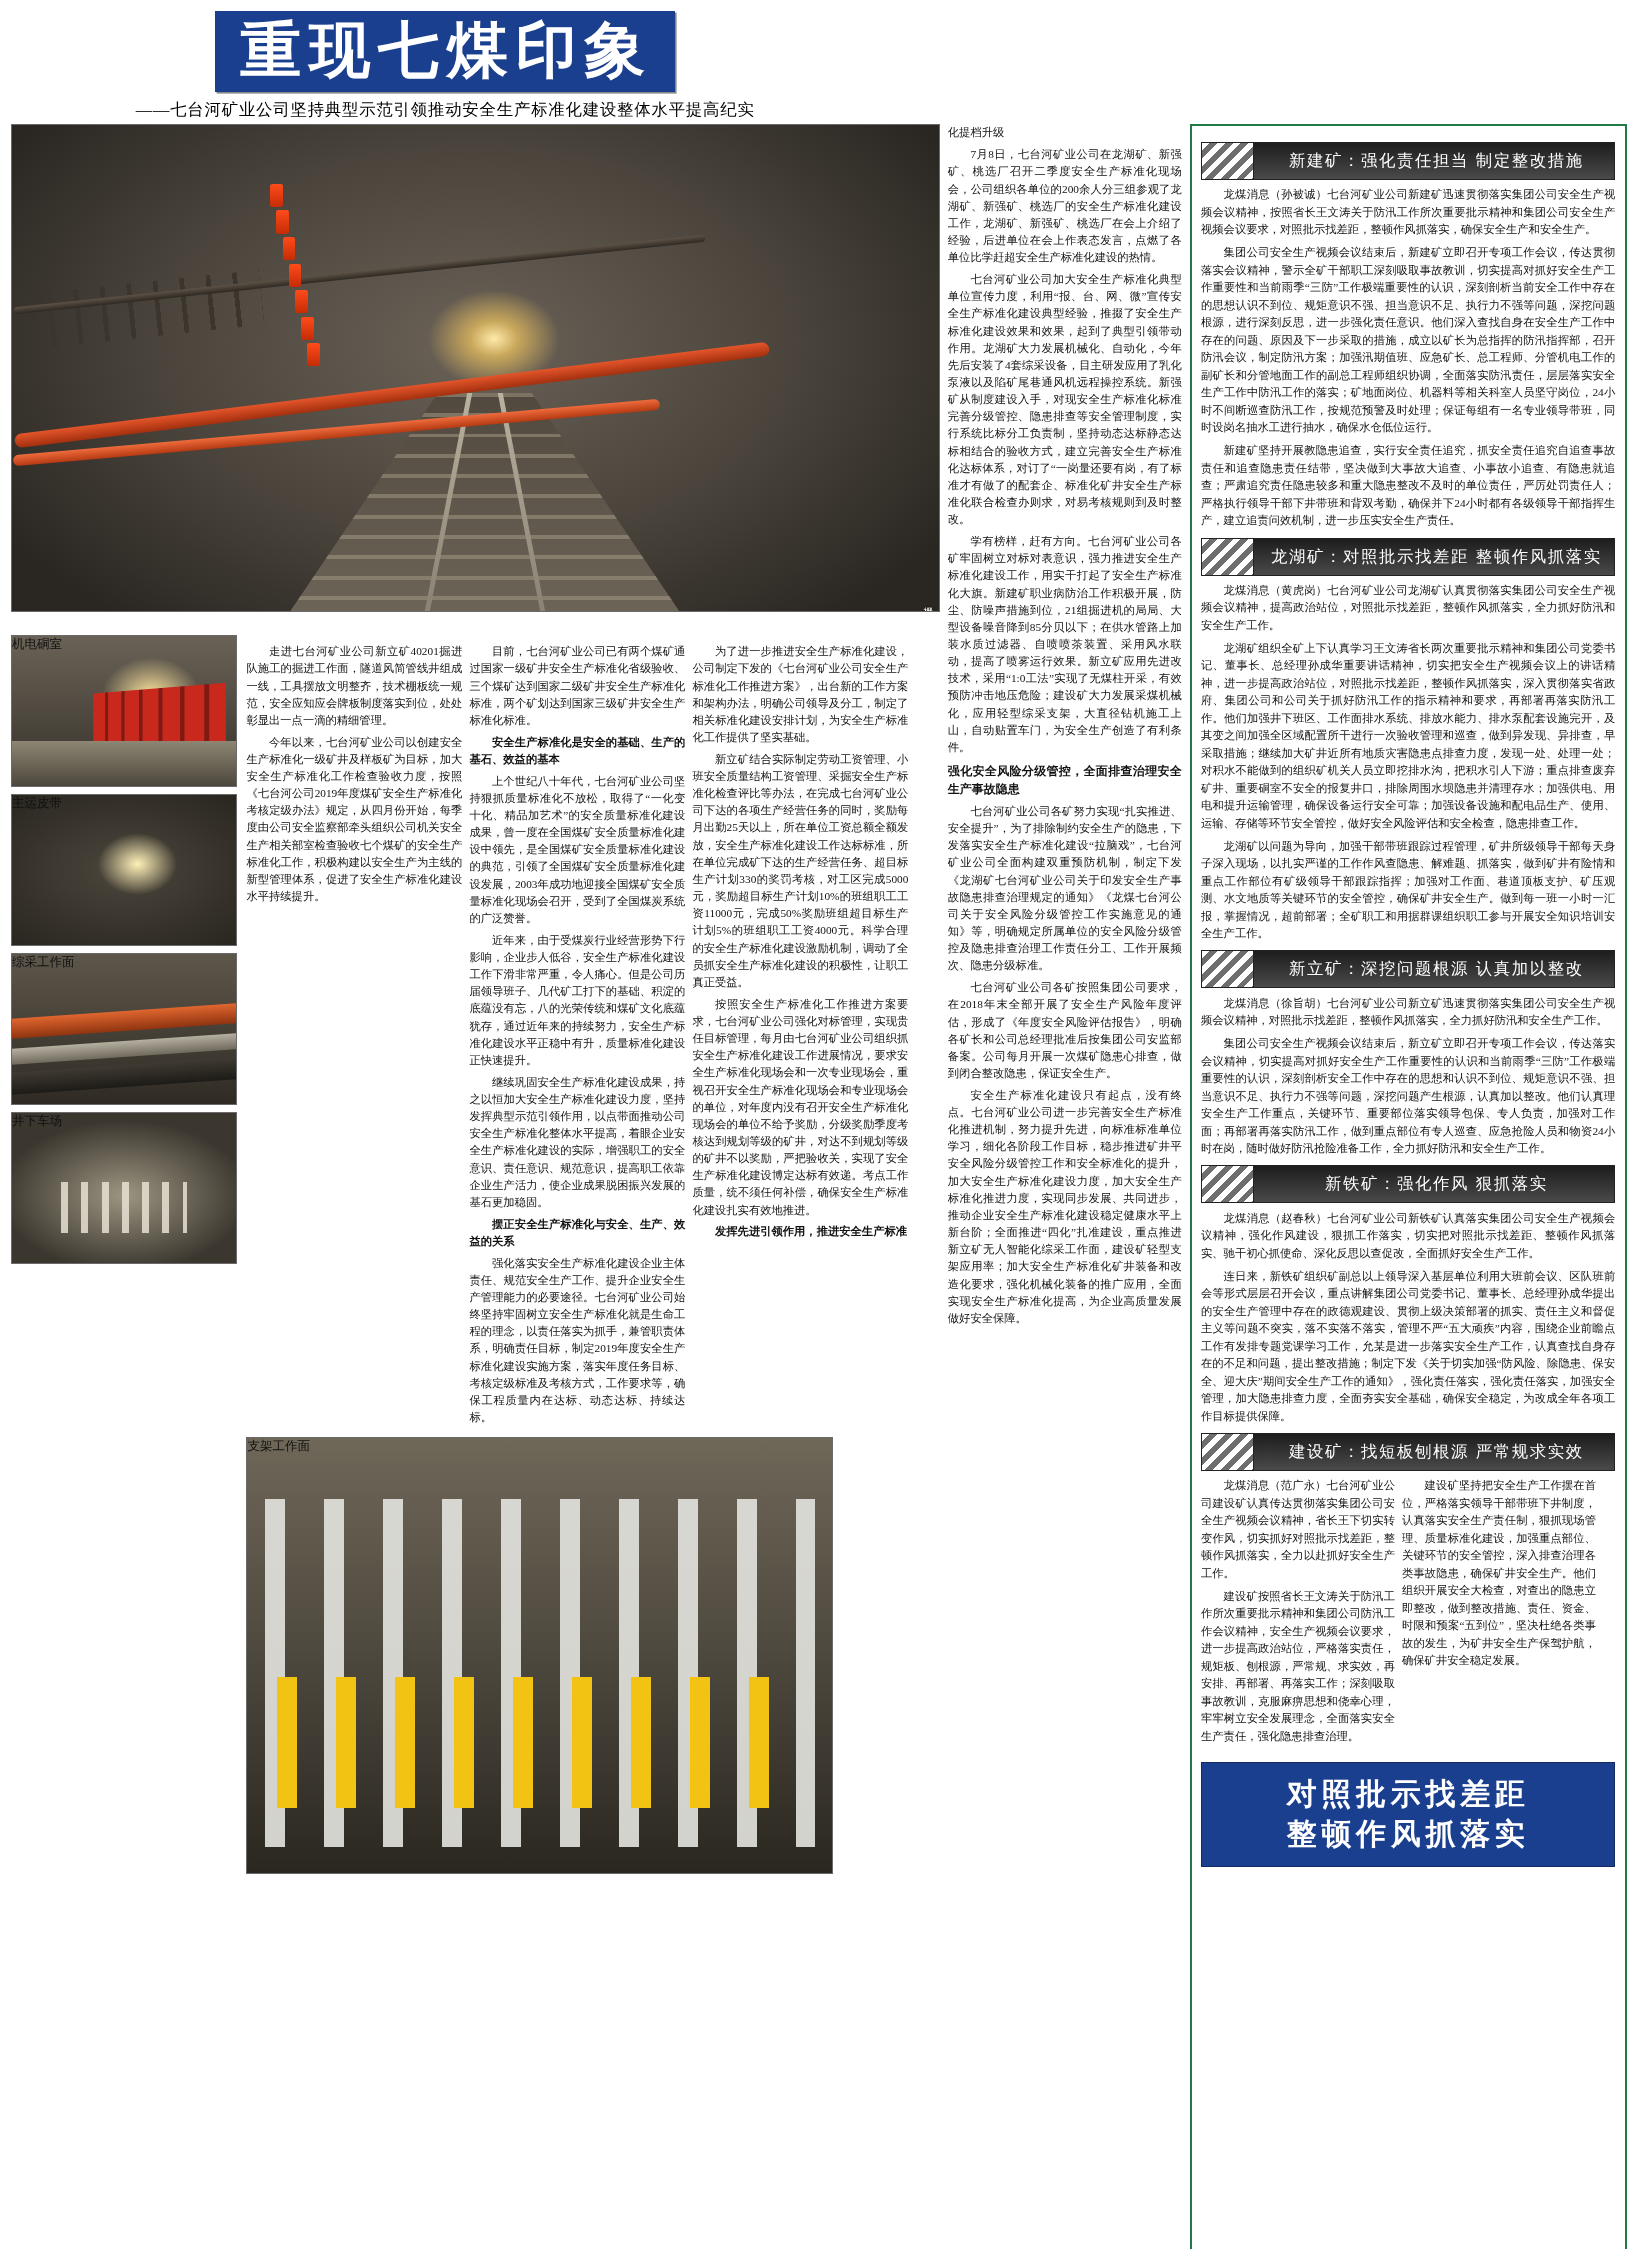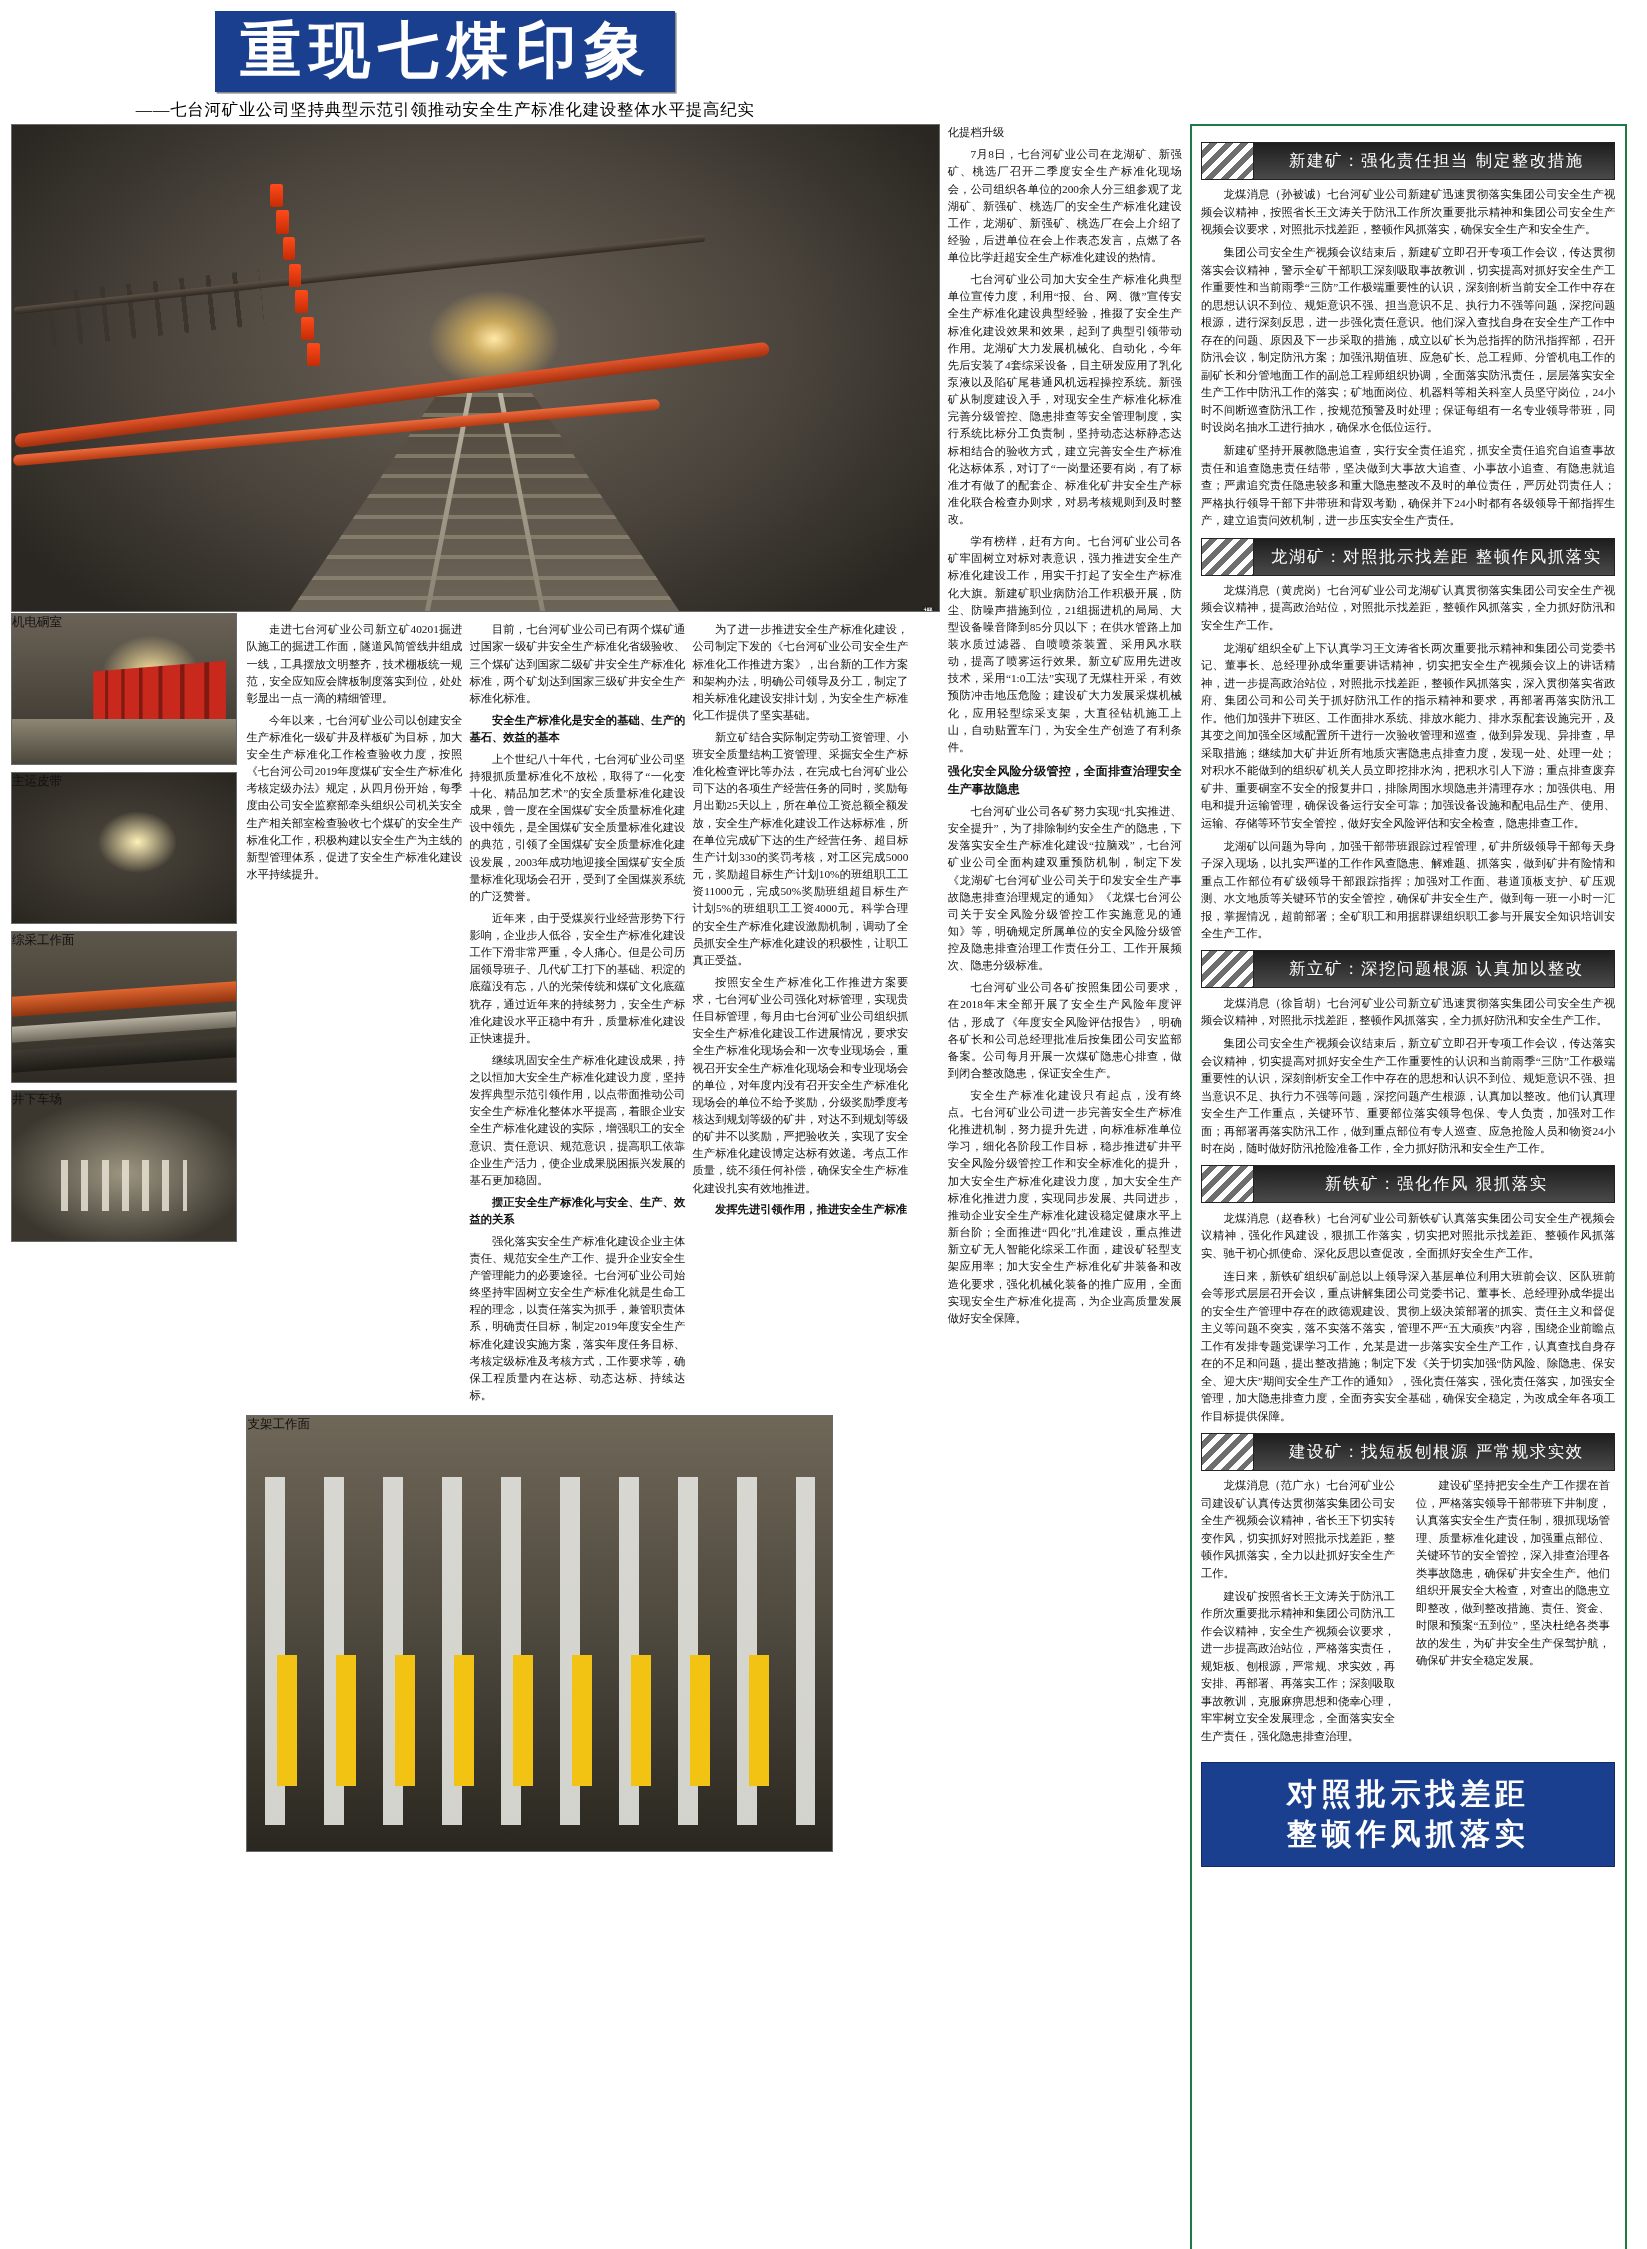--- a/index.html
+++ b/index.html
@@ -224,21 +224,21 @@
     font-weight:normal;
     font-size:16.4px;
     letter-spacing:1.6px;
     padding:7px 4.7px 7px 9.4px;
     text-align:center;
   }
   .side-p {
     font-size:11.3px; line-height:1.55; text-align:justify; text-indent:2em;
     margin:0 0 5.5px 0;
   }
-  .side-cols { display:flex; gap:21px; }
+  .side-cols { display:flex; gap:7px; }
   .side-col { width:194px; }
 
   .banner-blue {
     margin-top:11px;
     background:#1b3f8f;
     color:#fff;
     text-align:center;
     font-family:"DejaVu Sans", sans-serif;
     font-weight:bold;
     font-size:30px;
@@ -273,21 +273,21 @@
           <i style="left:33px;top:106px"></i>
             <i style="left:39px;top:133px"></i>
           <i style="left:45px;top:159px"></i>
         </div>
         <div class="rail"></div>
         <div class="pipe-red"></div>
         <div class="pipe-red2"></div>
         <div class="cap">掘进机作业</div>
       </div>
 
-      <div style="display:flex; gap:9.4px; margin-top:1px;">
+      <div style="display:flex; gap:9.4px; margin-top:23px;">
 
         <div class="thumb-col">
           <div class="thumb t1">
             <div class="boxes"></div>
               <div class="floor"></div>
             <div class="cap">机电硐室</div>
           </div>
           <div class="thumb t2">
             <div class="cap">主运皮带</div>
           </div>

